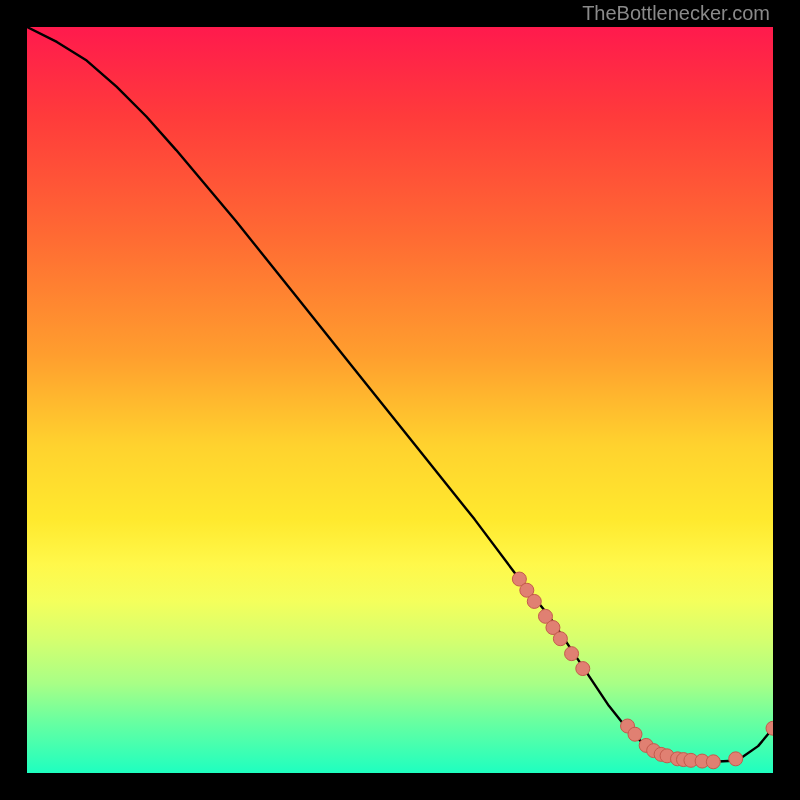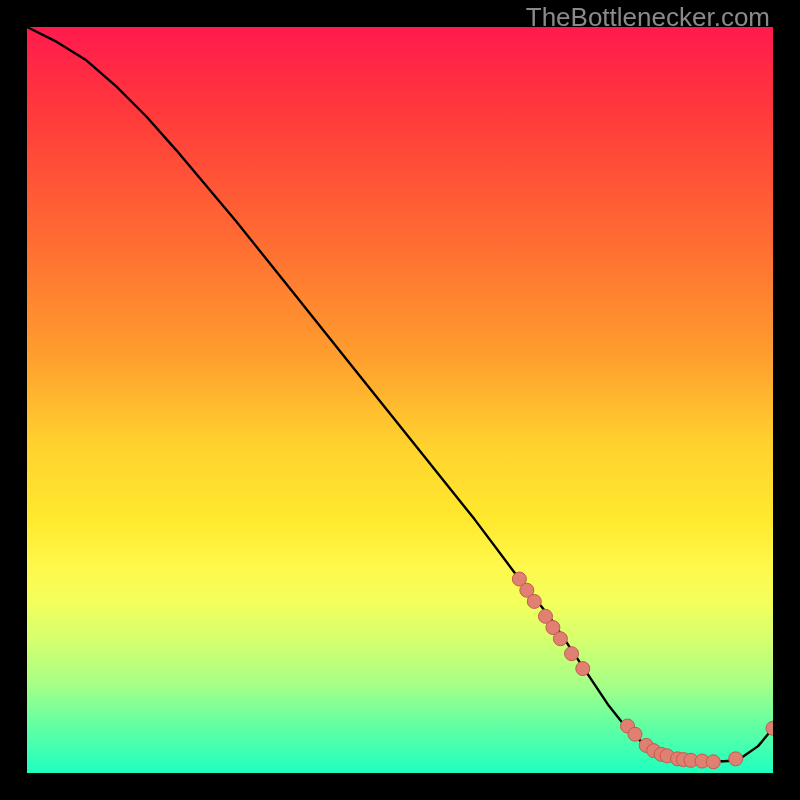--- a/index.html
+++ b/index.html
@@ -45,21 +45,21 @@
     left: 0;
     top: 0;
     width: 746px;
     height: 746px;
   }
   .attribution {
     position: absolute;
     top: 2px;
     right: 30px;
     font-family: Arial, Helvetica, sans-serif;
-    font-size: 26px;
+    font-size: 20px;
     color: #8a8a8a;
     letter-spacing: 0px;
   }
 </style>
 </head>
 <body>
 
 <div class="frame">
   <div class="plot-bg"></div>
   <svg class="overlay" viewBox="0 0 746 746" preserveAspectRatio="none">

